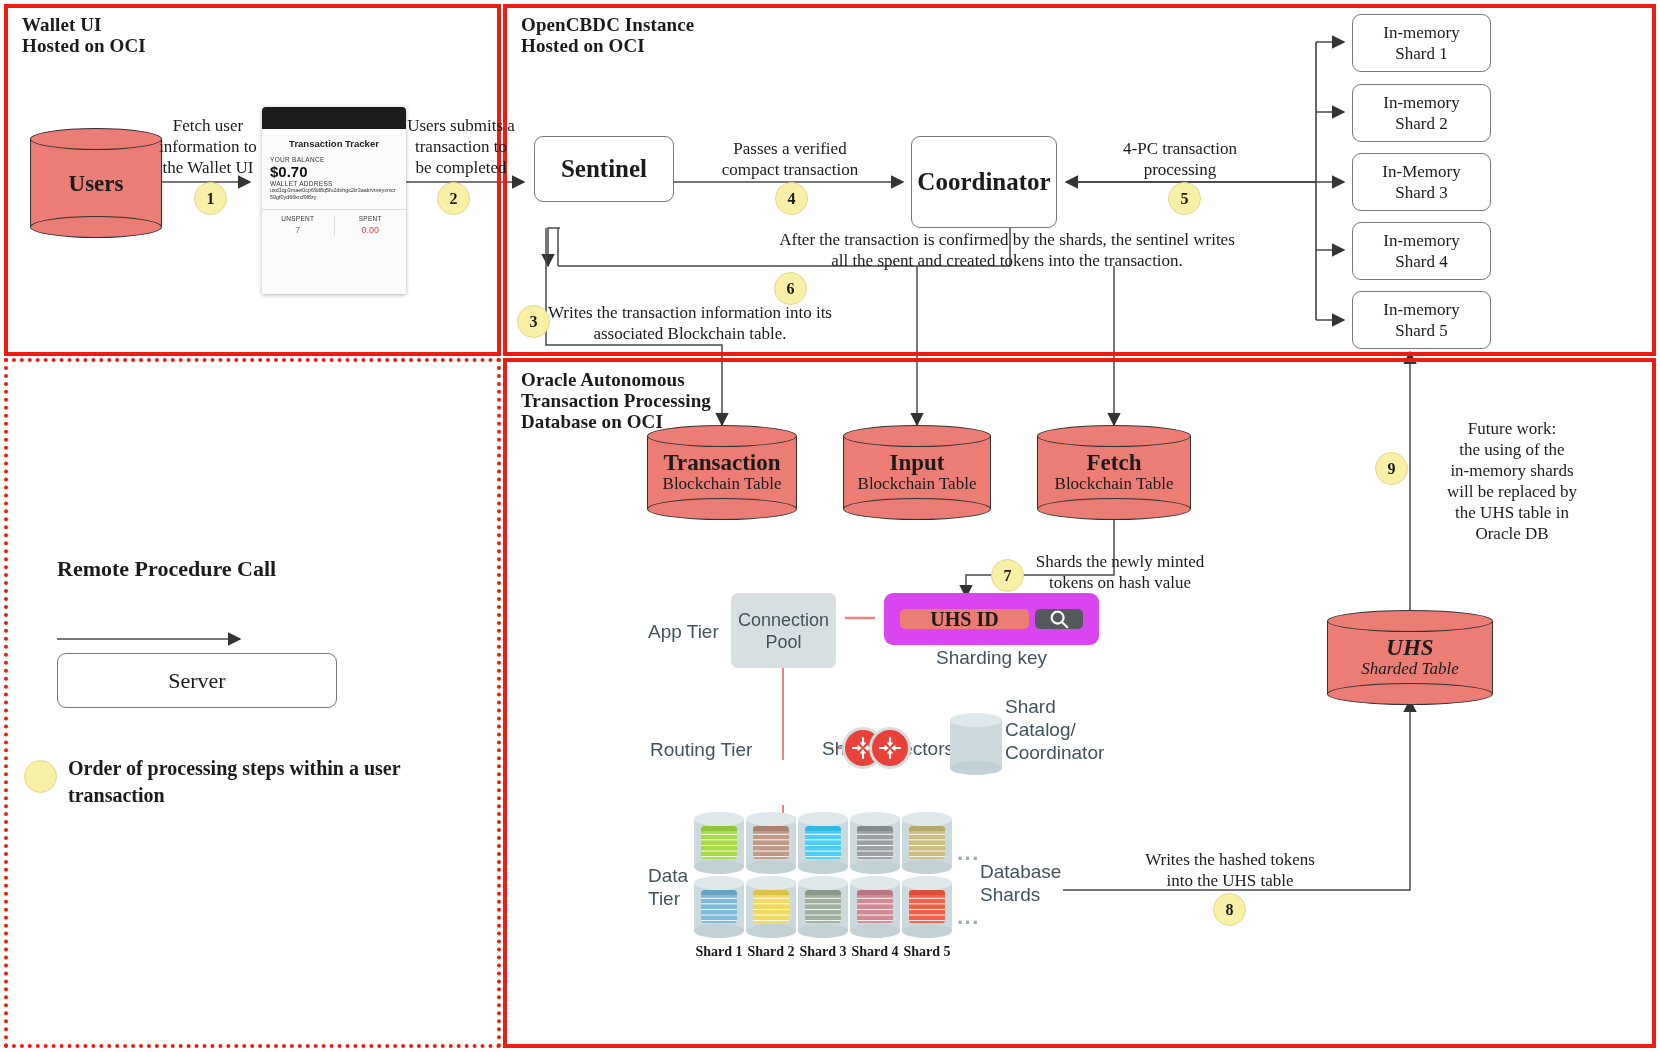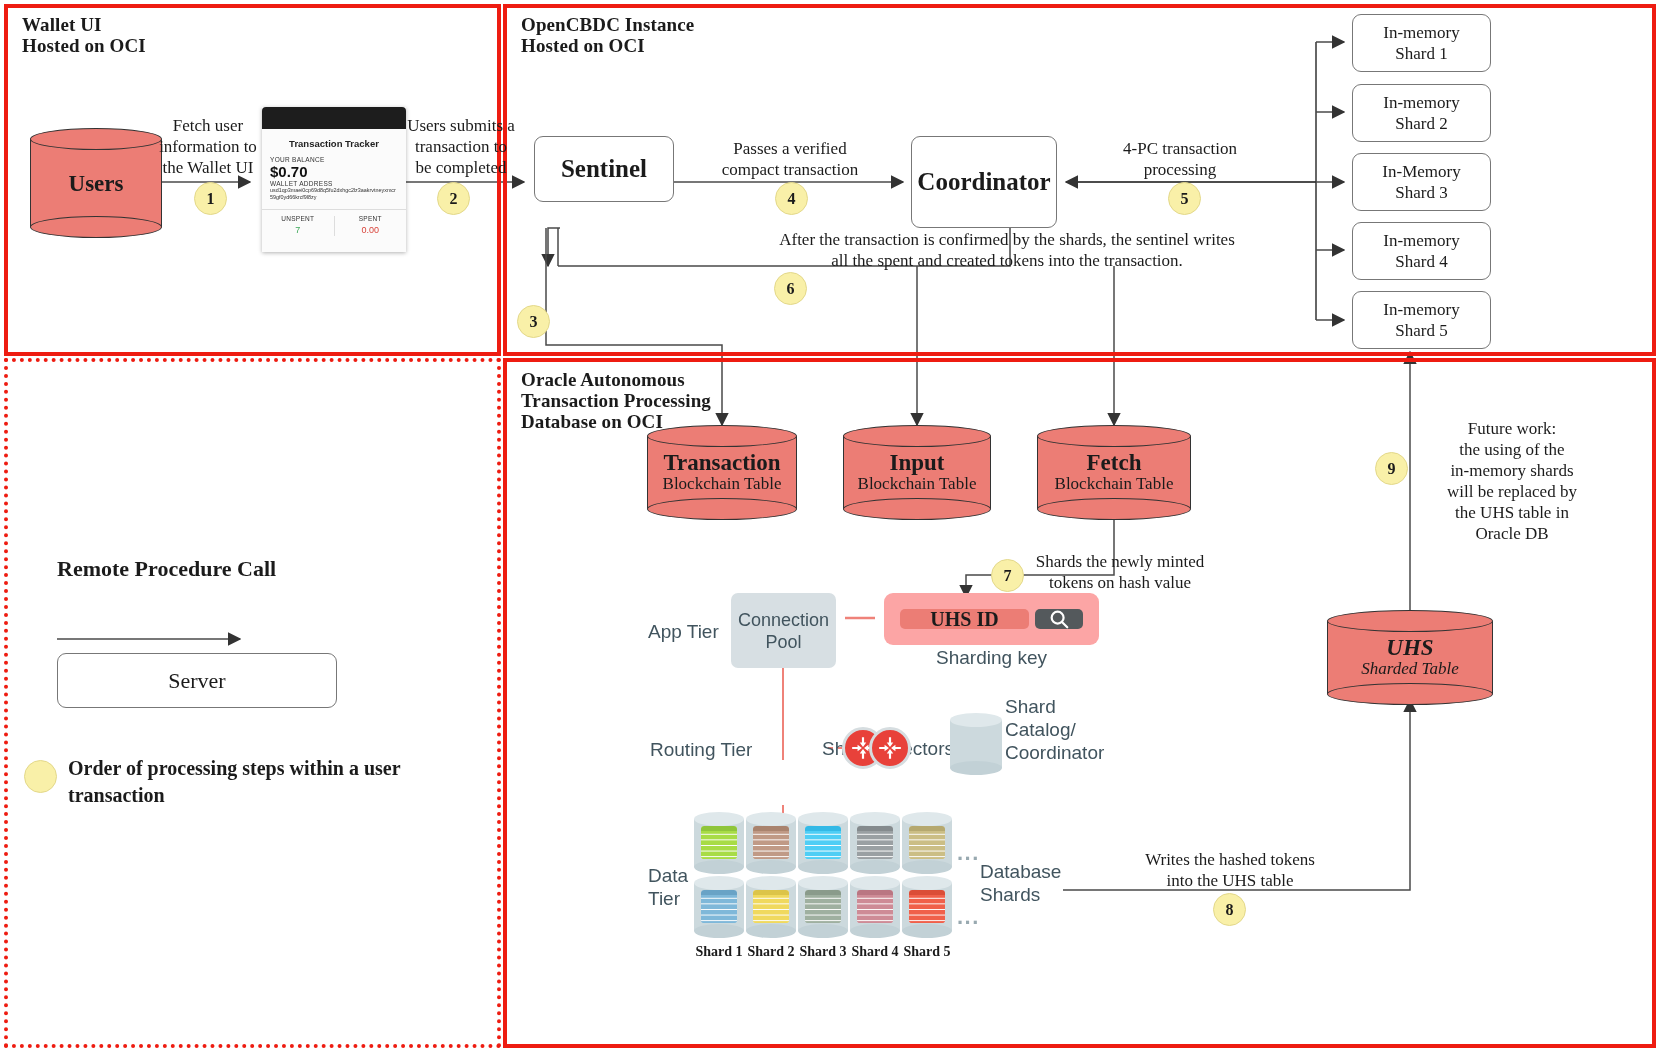--- a/index.html
+++ b/index.html
@@ -57,21 +57,21 @@
   .wallet .col .ck{font-size:6.5px;color:#333;letter-spacing:.3px;}
   .wallet .col .cv{font-size:9px;margin-top:3px;}
   .wallet .divider{width:1px;background:#ddd;margin:6px 0;}
 
   
   .greybox{position:absolute;background:#d7dfe3;border-radius:7px;display:flex;align-items:center;
            justify-content:center;text-align:center;font-family:"Liberation Sans",sans-serif;
            font-size:18px;line-height:22px;color:#41545e;}
   .tierlbl{position:absolute;font-family:"Liberation Sans",sans-serif;font-size:19px;
            line-height:23px;color:#41545e;white-space:pre-line;}
-  .uhswrap{position:absolute;background:#fca5a5;border-radius:9px;display:flex;align-items:center;
+  .uhswrap{position:absolute;background:#d946ef;border-radius:9px;display:flex;align-items:center;
            padding:16px;box-sizing:border-box;gap:6px;}
   .uhsid{flex:1;height:100%;background:#ec7d75;border-radius:5px;display:flex;align-items:center;
          justify-content:center;font-family:"Liberation Serif",serif;font-size:20px;font-weight:700;color:#1b1b1b;}
   .srchbtn{width:48px;height:100%;background:#54595c;border-radius:5px;display:flex;
            align-items:center;justify-content:center;}
 
   
   .gcyl{position:absolute;}
   .gcyl .gb{position:absolute;left:0;right:0;top:7px;bottom:7px;background:#ccd9dd;}
   .gcyl .gt{position:absolute;left:0;right:0;top:0;height:14px;background:#dfe8eb;border-radius:50%;}
@@ -171,21 +171,21 @@
 
   <div class="cyl" style="left:30px;top:128px;width:132px;height:110px;">
     <div class="body"></div>
     <div class="top"></div>
     <div class="bot"></div>
     <div class="lbl">
       <span class="l1">Users</span>
     </div>
   </div>
 
-  <div class="wallet" style="left:262px;top:107px;width:144px;height:145px;">
+  <div class="wallet" style="left:262px;top:107px;width:144px;height:187px;">
     <div class="bar"></div>
     <div class="wtitle">Transaction Tracker</div>
     <div class="k">YOUR BALANCE</div>
     <div class="bal">$0.70</div>
     <div class="k">WALLET ADDRESS</div>
     <div class="addr">usd1qp3maei0cp69d8q5fu2dxhgc2lz3aakrvtneyxmcr59gf0yd66krcf9l8zy</div>
     <div class="sep"></div>
     <div class="cols">
       <div class="col">
         <div class="ck">UNSPENT</div>
@@ -275,20 +275,22 @@
 the Wallet UI</div>
   <div class="elabel" style="left:400px;top:115px;width:122px;">Users submits a
 transaction to
 be completed</div>
   <div class="elabel" style="left:690px;top:138px;width:200px;">Passes a verified
 compact transaction</div>
   <div class="elabel" style="left:1080px;top:138px;width:200px;">4-PC transaction
 processing</div>
   <div class="elabel" style="left:575px;top:229px;width:864px;">After the transaction is confirmed by the shards, the sentinel writes
 all the spent and created tokens into the transaction.</div>
+  <div class="elabel" style="left:545px;top:302px;width:290px;">Writes the transaction information into its
+associated Blockchain table.</div>
   <div class="elabel" style="left:1020px;top:551px;width:200px;">Shards the newly minted
 tokens on hash value</div>
   <div class="elabel" style="left:1130px;top:849px;width:200px;">Writes the hashed tokens
 into the UHS table</div>
   <div class="elabel" style="left:1412px;top:418px;width:200px;">Future work:
 the using of  the
 in-memory shards
 will be replaced by
 the UHS table  in
 Oracle DB</div>

